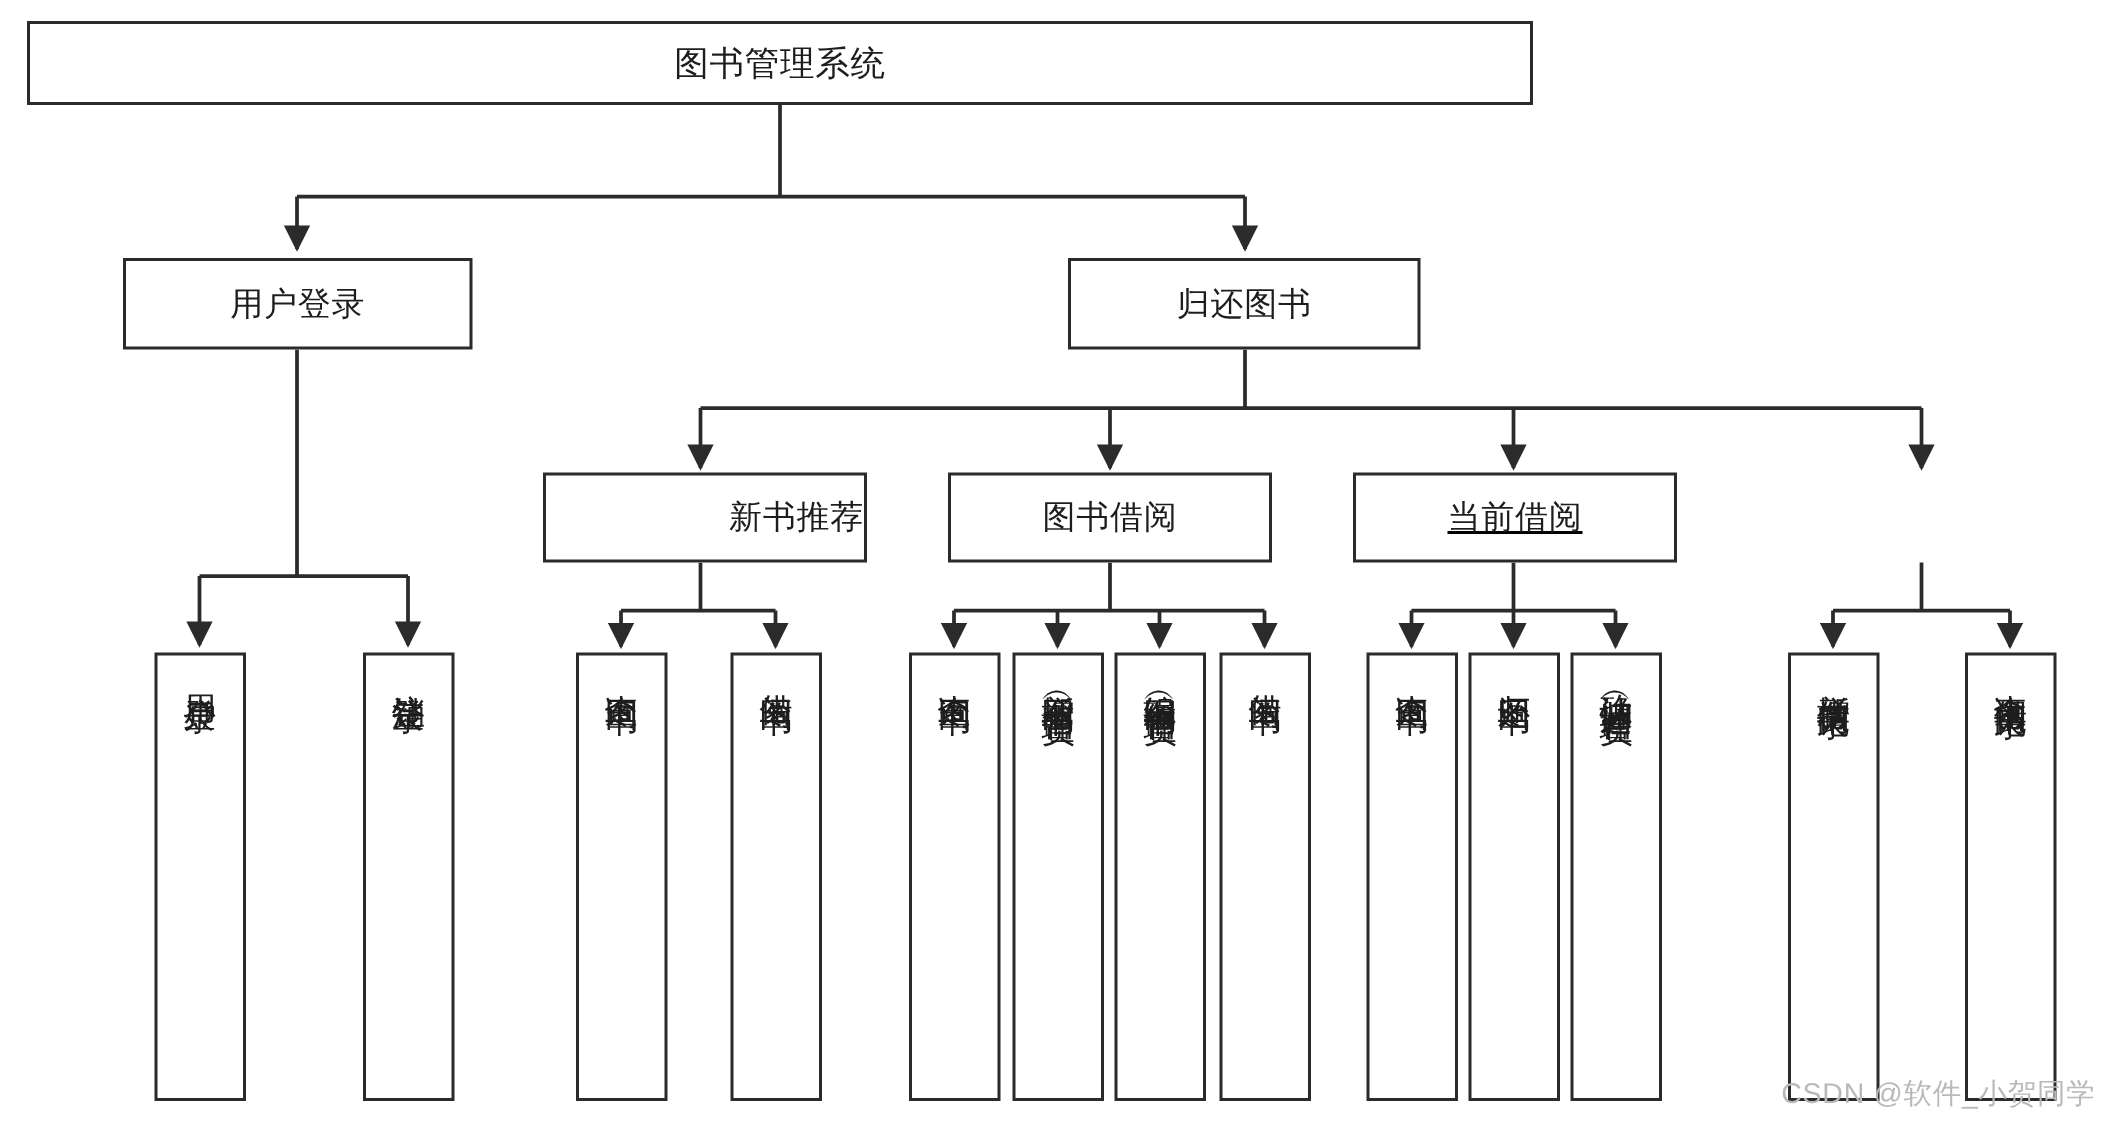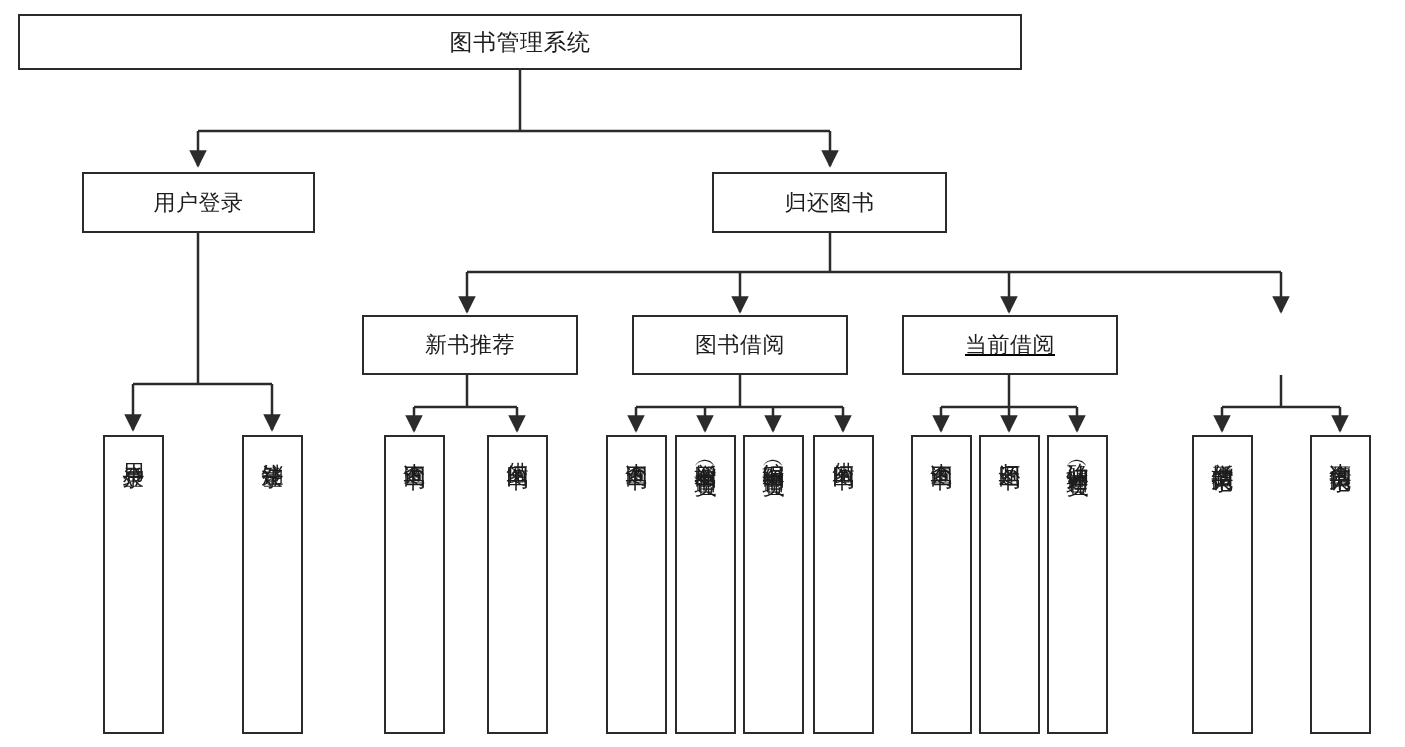--- a/index.html
+++ b/index.html
@@ -145,21 +145,21 @@
   </div>
 
   <div class="node h1" style="left:82px; top:172px; width:233px; height:61px;">
     <span class="node-label">用户登录</span>
   </div>
 
   <div class="node h1" style="left:712px; top:172px; width:235px; height:61px;">
     <span class="node-label">归还图书</span>
   </div>
 
-  <div class="node h2" style="left:362px; top:315px; width:216px; height:60px;">
+  <div class="node h2" style="left:362px; top:315px; width:216px; height:60px;justify-content:flex-end;">
     <span class="node-label">新书推荐</span>
   </div>
 
   <div class="node h2" style="left:632px; top:315px; width:216px; height:60px;">
     <span class="node-label">图书借阅</span>
   </div>
 
   <div class="node h2" style="left:902px; top:315px; width:216px; height:60px;text-decoration:underline;">
     <span class="node-label">当前借阅</span>
   </div>
@@ -210,14 +210,15 @@
   </div>
 
   <div class="node leaf" style="left:1192px; top:435px; width:61px; height:299px;">
     <span class="node-label">新增借阅记录</span>
   </div>
 
   <div class="node leaf" style="left:1310px; top:435px; width:61px; height:299px;">
     <span class="node-label">查询借阅记录</span>
   </div>
 
+  <div id="watermark">CSDN @软件_小贺同学</div>
 
 </div>
 
 </body></html>

